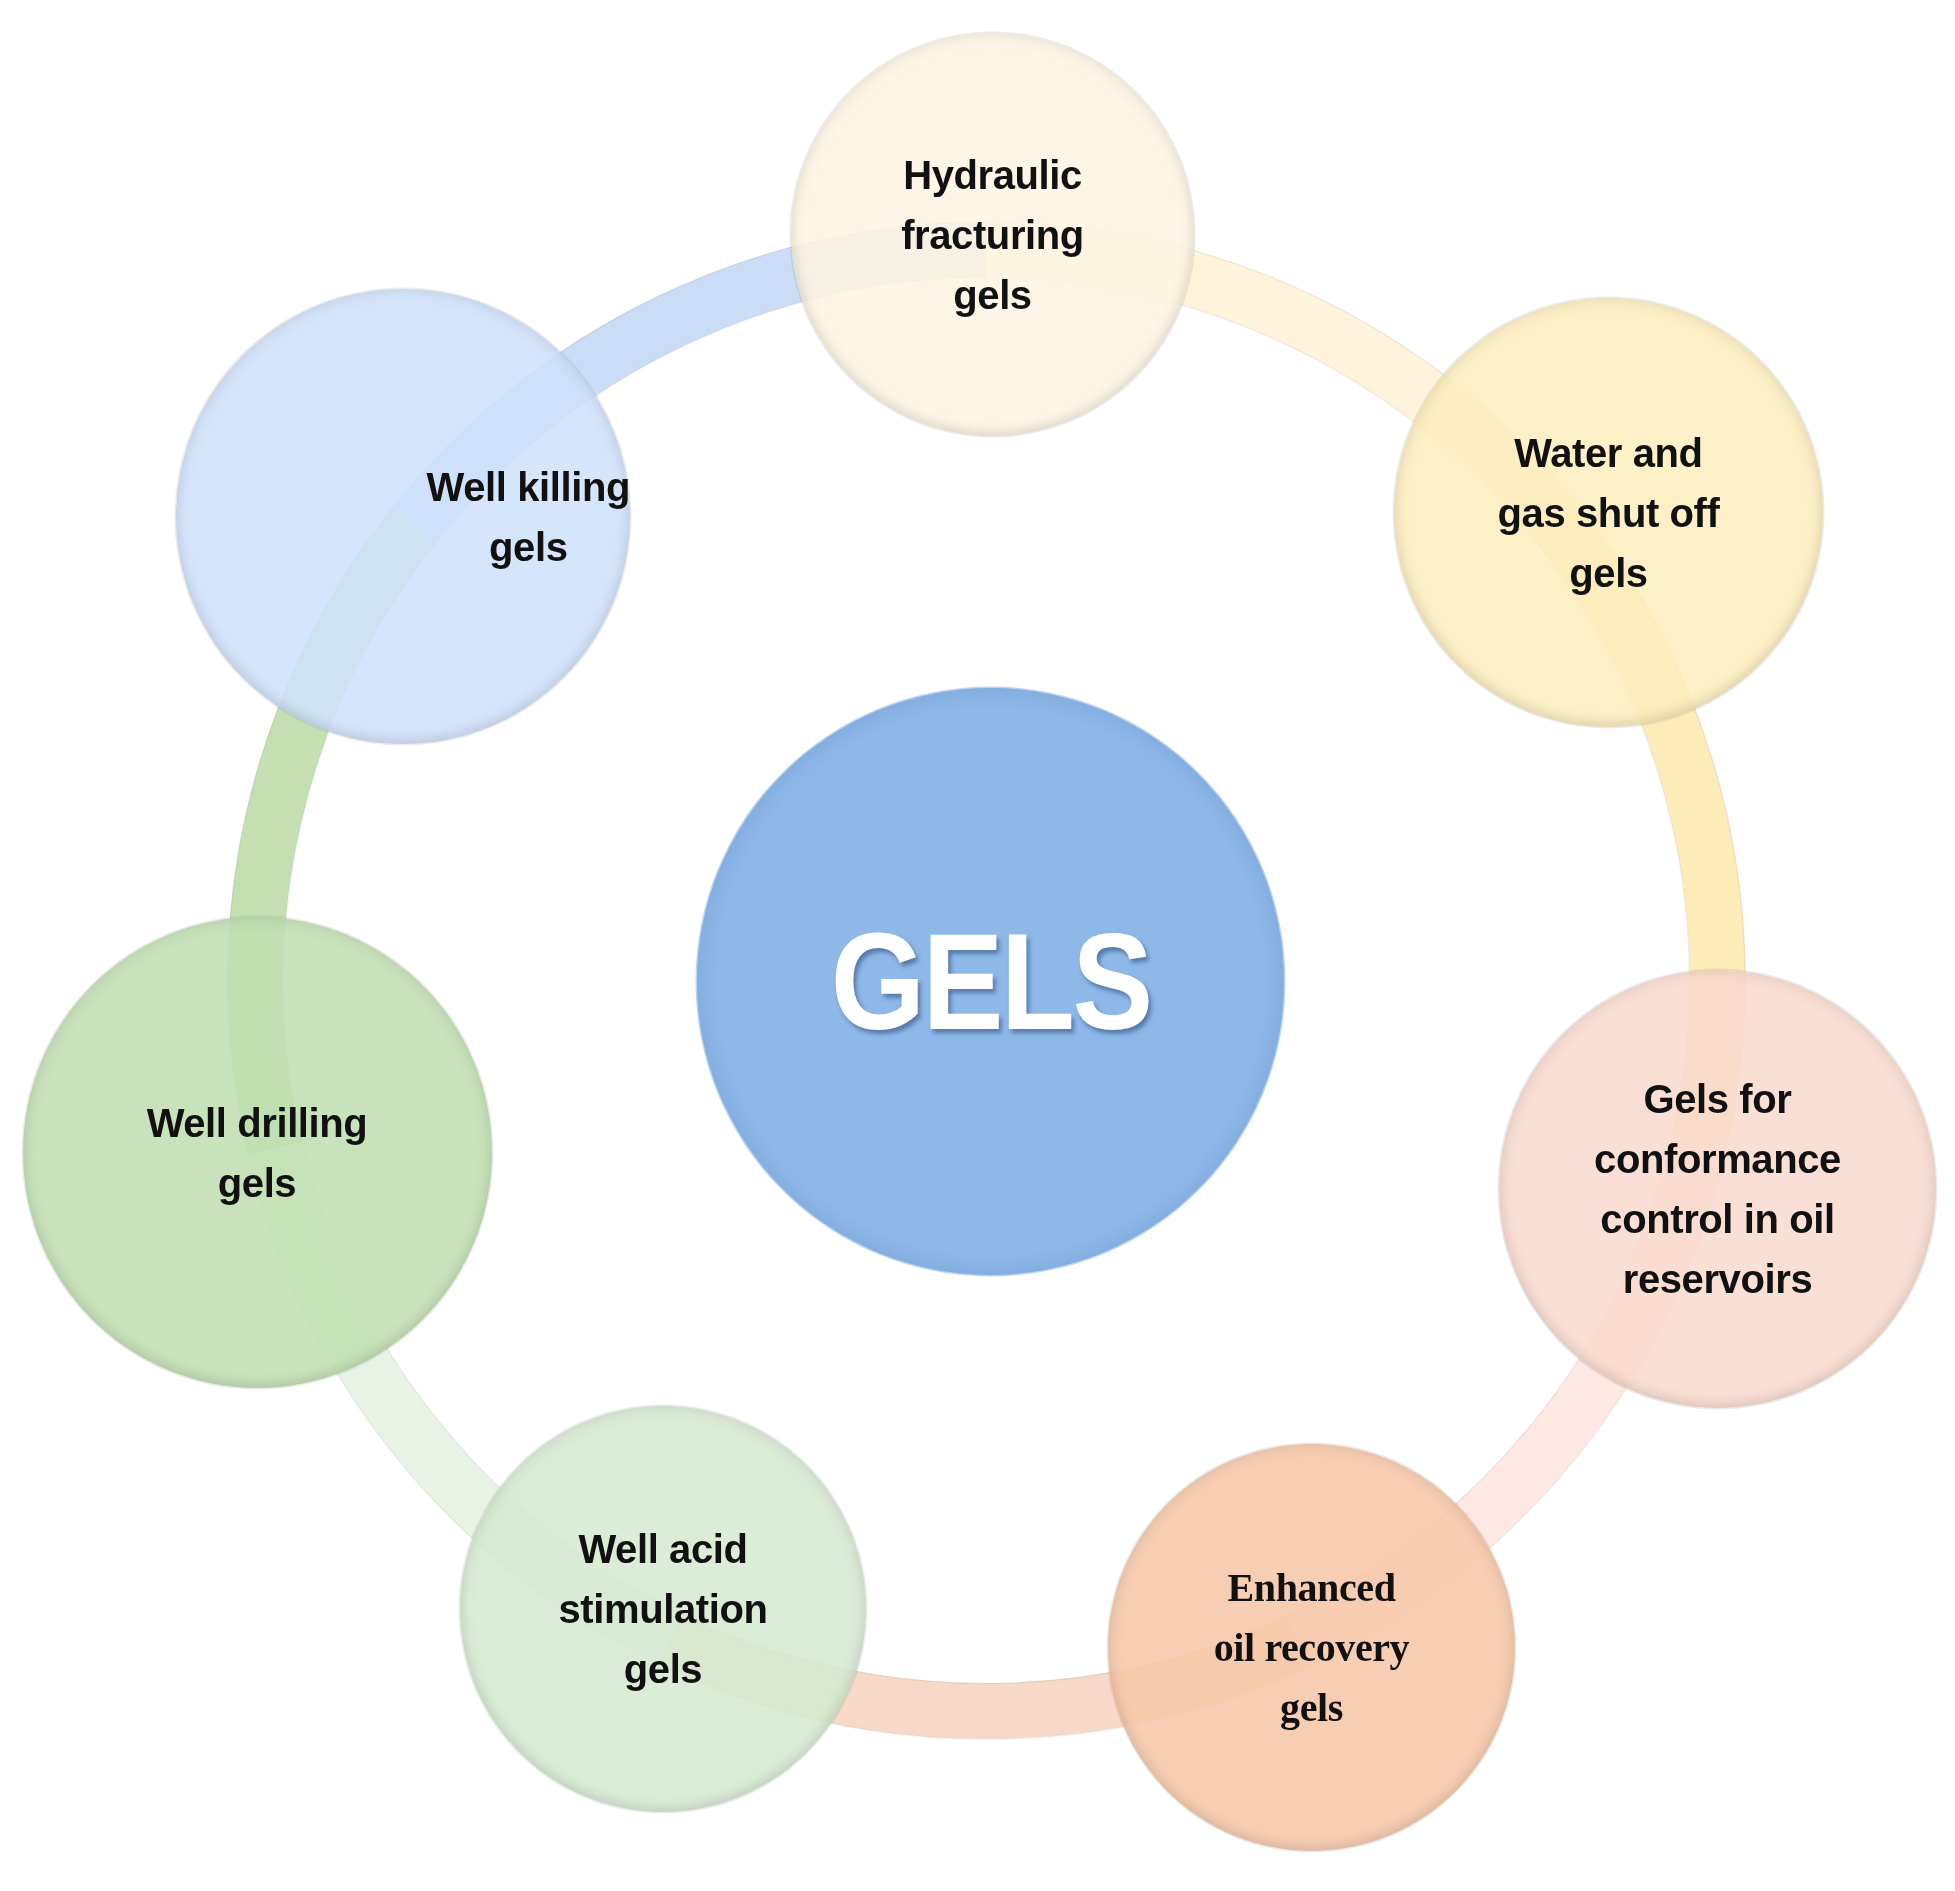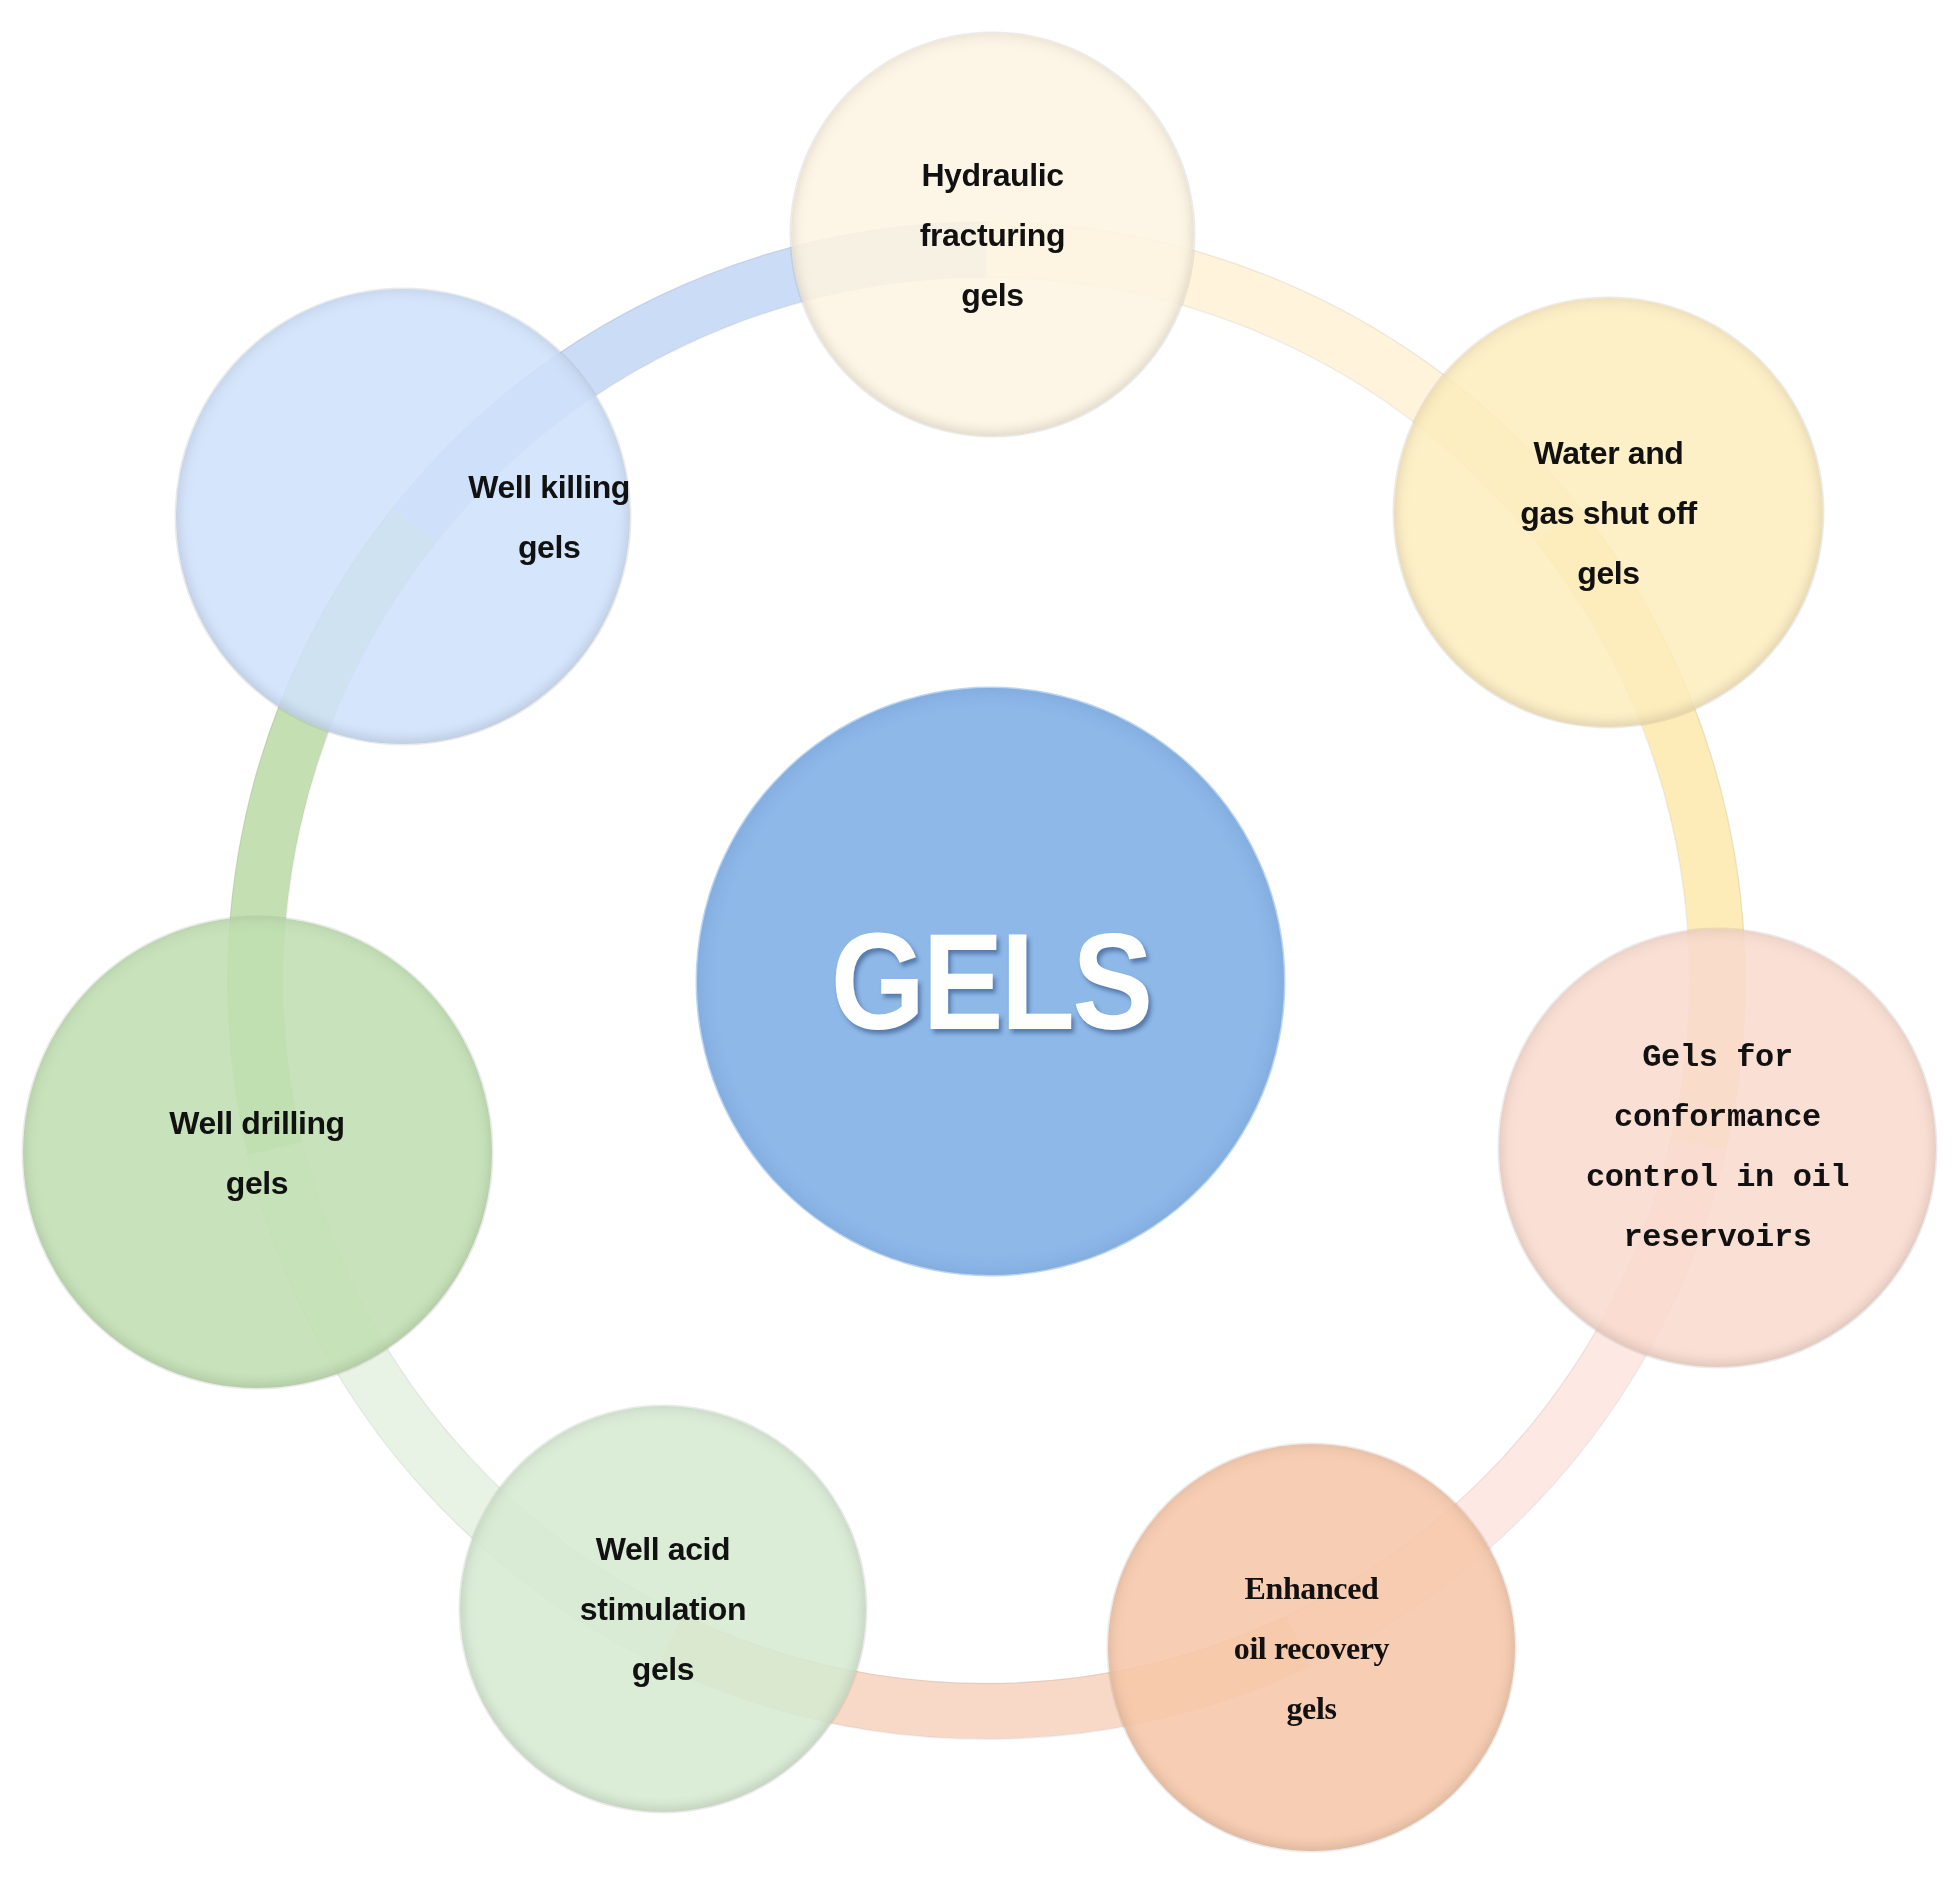--- a/index.html
+++ b/index.html
@@ -5,21 +5,21 @@
   html, body { margin: 0; padding: 0; background: #ffffff; }
   body { width: 1955px; height: 1892px; position: relative; overflow: hidden; font-family: "Liberation Sans", "DejaVu Sans", sans-serif; }
   #ring { position: absolute; left: 0; top: 0; width: 1955px; height: 1892px; }
   .node {
     position: absolute; border-radius: 50%;
     display: flex; align-items: center; justify-content: center; text-align: center;
     box-sizing: border-box;
     box-shadow: inset 0 0 17px rgba(0,0,0,0.10), inset 0 -4.6px 11px rgba(0,0,0,0.06), 0 0 0 1.5px rgba(140,140,140,0.18);
   }
   .node-label {
-    font-weight: bold; color: #111111; font-size: 32px; line-height: 60px;
+    font-weight: bold; color: #111111; font-size: 40px; line-height: 60px;
     white-space: pre-line; letter-spacing: -0.4px;
   }
   .center-node {
     position: absolute; border-radius: 50%;
     display: flex; align-items: center; justify-content: center;
     box-shadow: inset 0 0 20px rgba(40,80,140,0.18), 0 0 0 1.5px rgba(120,170,230,0.5);
   }
   .center-label {
     font-weight: bold; color: #ffffff; font-size: 138px; letter-spacing: -3.1px;
     text-shadow: 3.1px 3.9px 4.6px rgba(40,70,120,0.55);
@@ -54,21 +54,21 @@
 fracturing
 gels</span>
 </div>
 
 <div class="node" style="left:1394px; top:298px; width:429px; height:429px; background:rgba(253,236,188,0.85);">
   <span class="node-label">Water and
 gas shut off
 gels</span>
 </div>
 
-<div class="node" style="left:1499px; top:929px; width:437px; height:438px; background:rgba(249,218,205,0.86);font-family:Liberation Mono, monospace;">
+<div class="node" style="left:1499px; top:970px; width:437px; height:438px; background:rgba(249,218,205,0.86);">
   <span class="node-label">Gels for
 conformance
 control in oil
 reservoirs</span>
 </div>
 
 <div class="node" style="left:1108px; top:1444px; width:407px; height:407px; background:rgba(246,199,168,0.88);font-family:Liberation Serif, serif;">
   <span class="node-label">Enhanced
 oil recovery
 gels</span>

